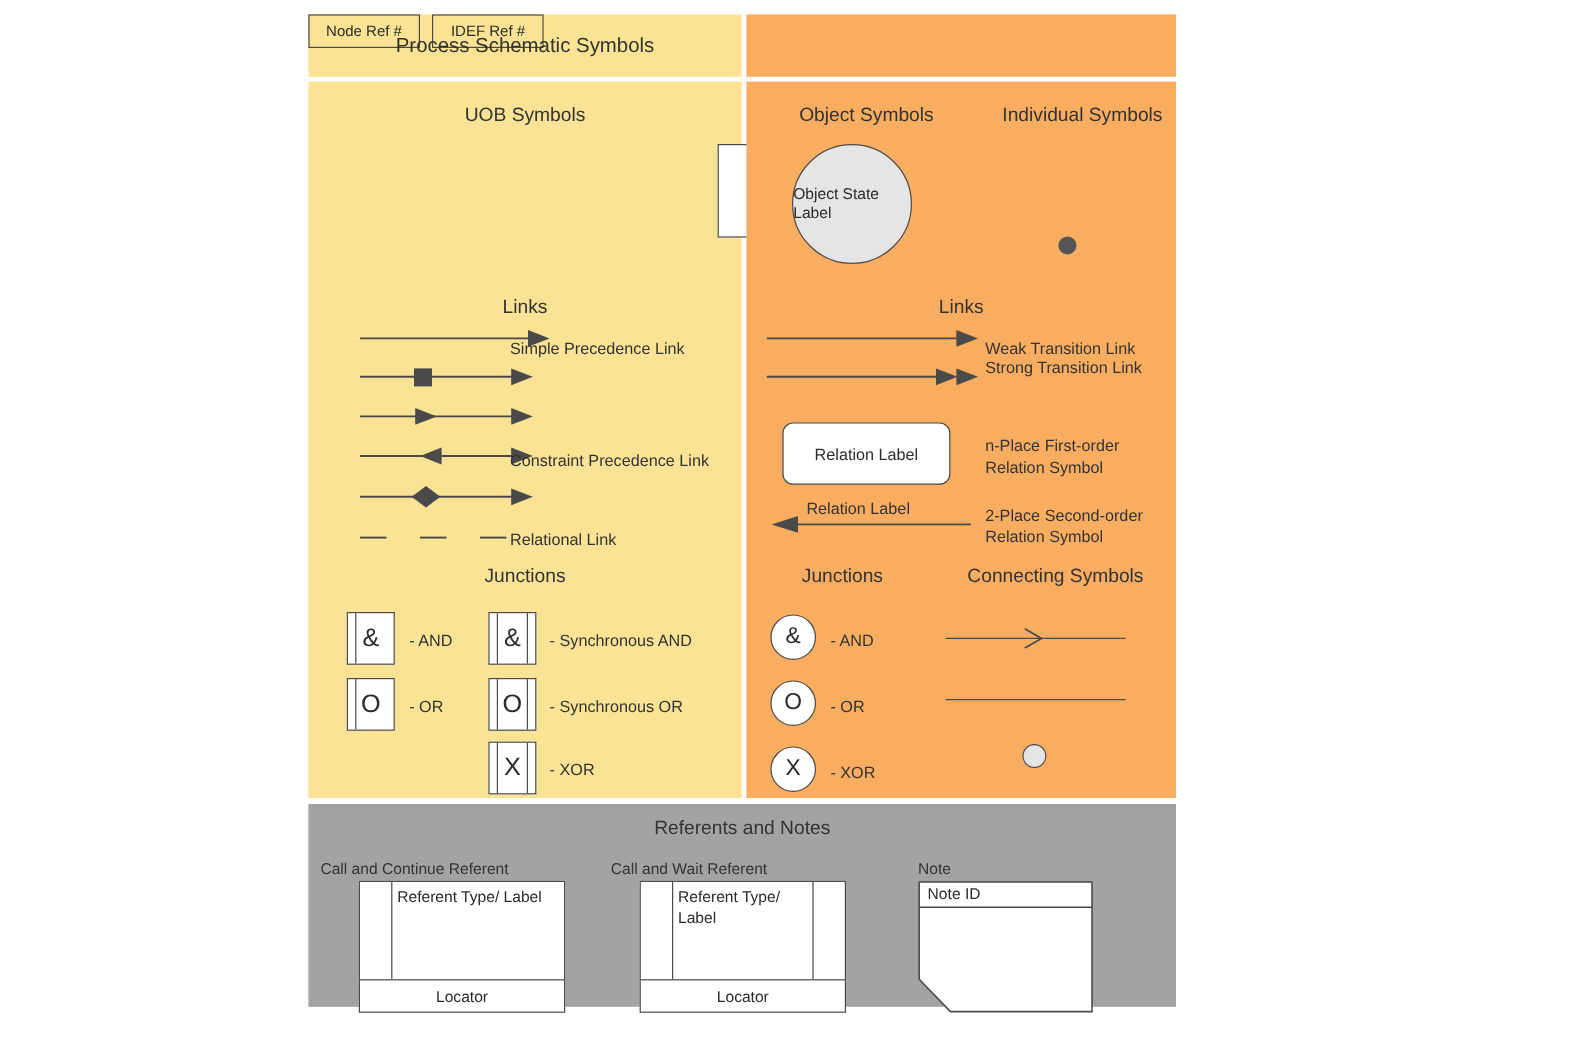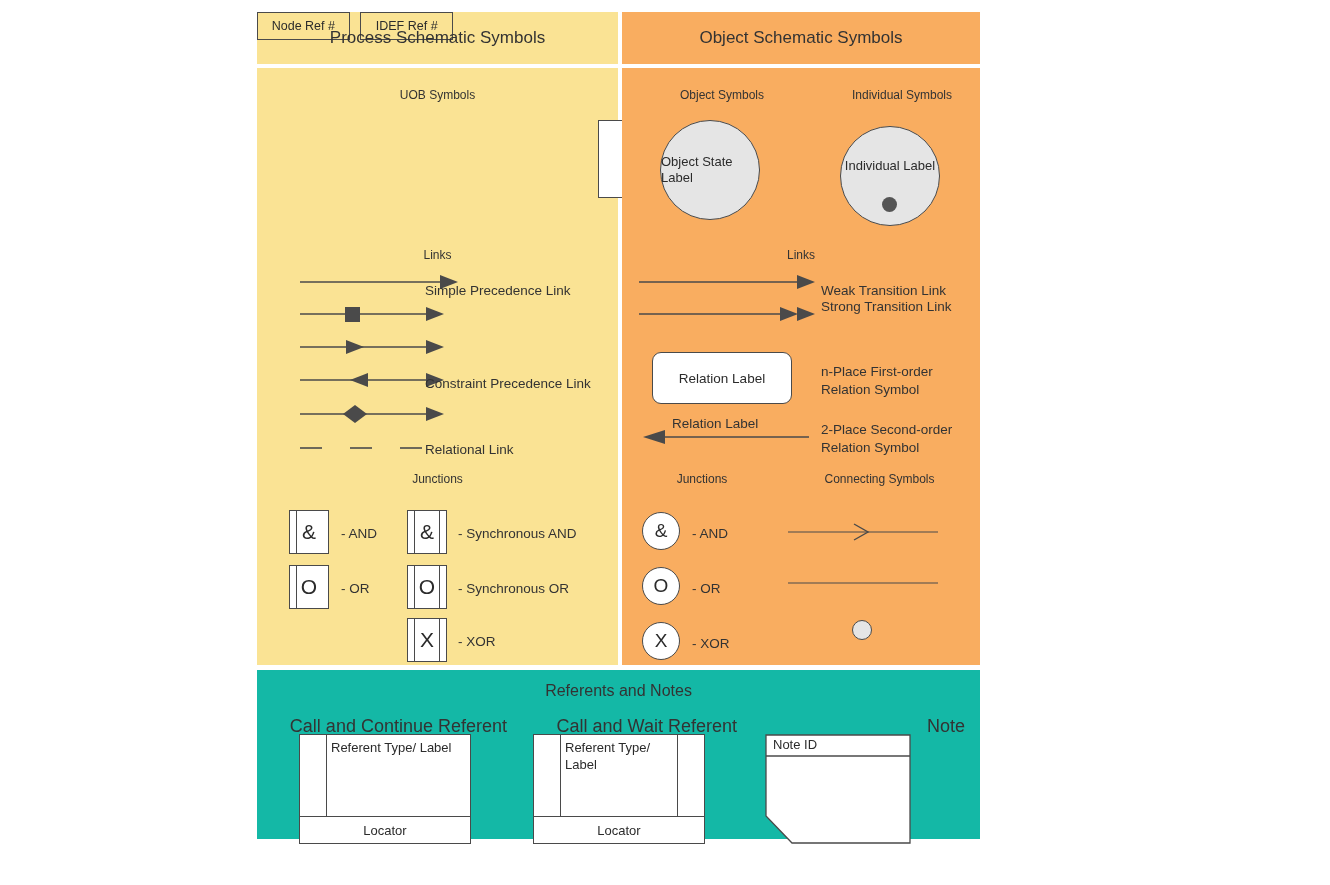--- a/index.html
+++ b/index.html
@@ -1,25 +1,25 @@
 <!DOCTYPE html>
 <html><head>
 <meta charset="utf-8">
 <style>
   html,body{margin:0;padding:0;background:#ffffff;}
   body{width:1330px;height:885px;font-family:"Liberation Sans",sans-serif;color:#2b2b2b;}
   .canvas{position:relative;width:1330px;height:885px;}
   .panel{position:absolute;box-sizing:border-box;}
   #proc{left:257px;top:12px;width:361px;height:653px;background:#fae394;}
   #obj{left:622px;top:12px;width:358px;height:653px;background:#f9ad60;}
-  #refs{left:257px;top:670px;width:723px;height:169px;background:#14b8a6;}
+  #refs{left:257px;top:670px;width:723px;height:169px;background:#a3a3a3;}
   .panel-header{position:absolute;left:0;top:0;width:100%;height:52px;
     display:flex;align-items:center;justify-content:center;font-size:17px;color:#333;}
   .hdr-rule{position:absolute;left:0;top:52px;width:100%;height:4px;background:#ffffff;}
-  .sec-title{position:absolute;font-size:12px;color:#333;text-align:center;}
+  .sec-title{position:absolute;font-size:16px;color:#333;text-align:center;}
   .lbl{position:absolute;font-size:13.5px;color:#333;line-height:1.35;}
   .wbox{position:absolute;background:#ffffff;border:1.3px solid #4a4a4a;box-sizing:border-box;}
   .ctr{display:flex;align-items:center;justify-content:center;text-align:center;}
   
   #uob{left:341px;top:108px;width:196px;height:78px;}
   #uobcells{left:341px;top:186px;width:196px;height:28px;display:flex;gap:12px;}
   #uobcells>div{flex:1;display:flex;align-items:center;justify-content:center;
     font-size:12.5px;box-sizing:border-box;border:1.3px solid #4a4a4a;margin-left:-1.3px;}
   #uobcells>div:first-child{margin-left:0;}
   
@@ -35,21 +35,21 @@
     border:1.4px solid #4a4a4a;box-sizing:border-box;display:flex;align-items:center;justify-content:center;font-size:19px;}
   svg{position:absolute;overflow:visible;}
   .rrect{position:absolute;background:#fff;border:1.4px solid #4a4a4a;border-radius:9px;
     box-sizing:border-box;display:flex;align-items:center;justify-content:center;font-size:13.5px;}
   
   .refbox{position:absolute;background:#fff;border:1.3px solid #4a4a4a;box-sizing:border-box;}
   .refdiv{position:absolute;top:0;width:0;border-left:1.3px solid #4a4a4a;}
   .reftxt{position:absolute;font-size:13px;line-height:1.3;}
   .loc{position:absolute;background:#fff;border:1.3px solid #4a4a4a;box-sizing:border-box;
     display:flex;align-items:center;justify-content:center;font-size:13px;}
-  .cap{position:absolute;font-size:18px;text-align:right;color:#333;}
+  .cap{position:absolute;font-size:13px;text-align:left;color:#333;}
 </style>
 </head>
 <body>
 
 <div class="canvas">
 
   <div class="panel" id="proc">
     <div class="panel-header">Process Schematic Symbols</div>
     <div class="hdr-rule"></div>
 
@@ -133,33 +133,29 @@
 
     <div class="jbox" style="left:150px;top:606px;">
       <span class="bar l"></span>
       <span class="bar r"></span>
       <span>X</span>
     </div>
     <div class="lbl" style="left:201px;top:621px;">- XOR</div>
   </div>
 
   <div class="panel" id="obj">
-    <div class="panel-header">Object Schematic Symbols</div>
     <div class="hdr-rule"></div>
 
     <div class="sec-title" style="left:10px;top:76px;width:180px;">Object Symbols</div>
     <div class="sec-title" style="left:185px;top:76px;width:190px;">Individual Symbols</div>
 
     <div class="circ" style="left:38px;top:108px;width:100px;height:100px;">
       <span>Object State Label</span>
     </div>
 
-    <div class="circ" style="left:218px;top:114px;width:100px;height:100px;">
-      <span style="position:relative;top:-10px;">Individual Label</span>
-    </div>
     <div class="dot" style="left:260px;top:185px;width:15px;height:15px;"></div>
 
     <div class="sec-title" style="left:0;top:236px;width:100%;">Links</div>
 
     <svg style="left:17px;top:258px;" width="180" height="24">
       <line x1="0" y1="12" x2="160" y2="12" stroke="#4a4a4a" stroke-width="1.6"></line>
       <polygon points="158,5 176,12 158,19" fill="#4a4a4a"></polygon>
     </svg>
     <div class="lbl" style="left:199px;top:270px;">Weak Transition Link</div>
 

